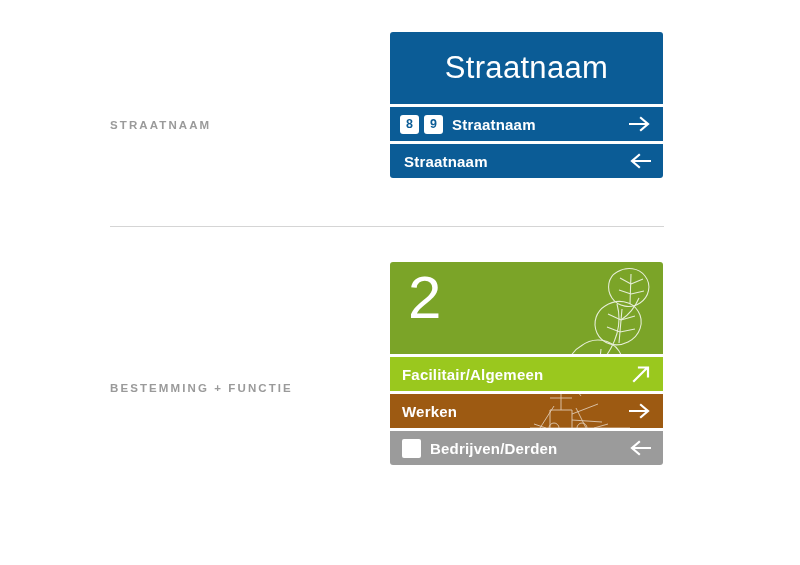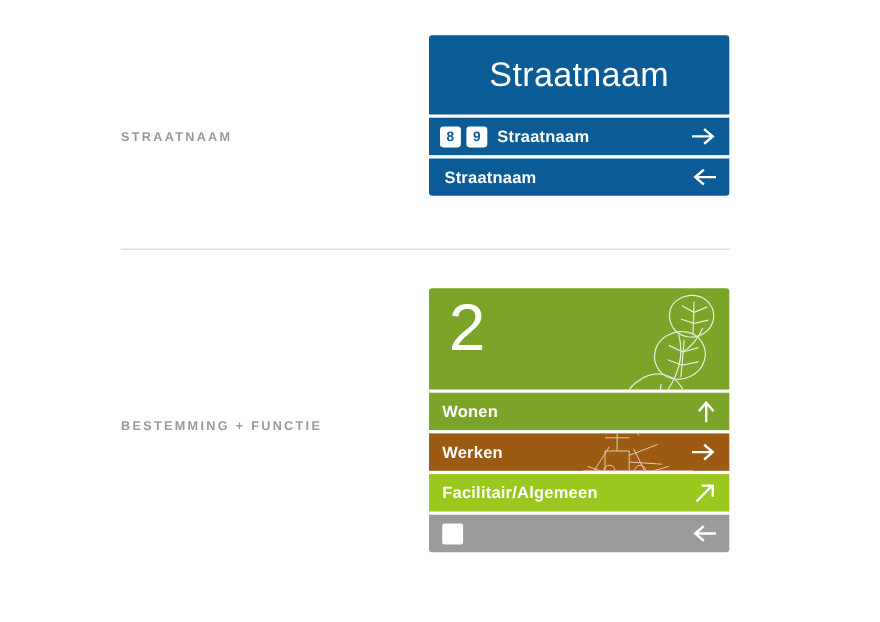--- a/index.html
+++ b/index.html
@@ -229,26 +229,27 @@
           <path d="M86 52 c12 -8 27 -5 33 5 c7 11 2 25 -10 31 c-12 6 -26 2 -31 -9 c-5 -11 0 -22 8 -27 z"></path>
           <path d="M103 55 l-3 34 M102 66 l-13 -6 M102 66 l14 -4 M101 78 l-13 -5 M101 78 l15 -3"></path>
           <path d="M62 92 c13 -10 30 -7 38 5 c8 13 2 29 -12 36 c-14 7 -30 1 -36 -12 c-6 -13 1 -24 10 -29 z"></path>
           <path d="M82 95 l-4 40 M81 108 l-15 -7 M81 108 l16 -5 M79 122 l-15 -6 M79 122 l17 -4"></path>
           <path d="M98 50 q6 22 -6 44 q-10 18 -26 30"></path>
           <path d="M120 44 q-6 14 -18 22"></path>
         </g>
       </svg>
     </div>
 
-    <div class="dest-row" id="row-wonen">
-      <span class="row-text">Wonen</span>
-      <span class="spacer"></span>
-      <span class="arrow">
-        <svg width="18" height="20" viewBox="0 0 18 20" aria-hidden="true">
-          <path d="M9 19 V3 M3 9 L9 2 L15 9" fill="none" stroke="#ffffff" stroke-width="2.2" stroke-linecap="square"></path>
+
+    <div class="dest-row" id="row-facilitair">
+      <span class="row-text">Facilitair/Algemeen</span>
+      <span class="spacer"></span>
+      <span class="arrow">
+        <svg width="20" height="20" viewBox="0 0 20 20" aria-hidden="true">
+          <path d="M3 17 L16 4 M8 3.5 H17 V12.5" fill="none" stroke="#ffffff" stroke-width="2.2" stroke-linecap="square"></path>
         </svg>
       </span>
     </div>
 
     <div class="dest-row" id="row-werken">
 
       <svg class="machine-art" viewBox="0 0 120 62">
         <g fill="none" stroke="#ffffff" stroke-width="0.9" opacity="0.85">
           <path d="M10 48 h100"></path>
           <path d="M30 48 V30 h22 v18"></path>
@@ -264,32 +265,23 @@
       </svg>
       <span class="row-text">Werken</span>
       <span class="spacer"></span>
       <span class="arrow">
         <svg width="22" height="16" viewBox="0 0 22 16" aria-hidden="true">
           <path d="M1 8 H18 M12 2 L19 8 L12 14" fill="none" stroke="#ffffff" stroke-width="2.2" stroke-linecap="square"></path>
         </svg>
       </span>
     </div>
 
-    <div class="dest-row" id="row-facilitair">
-      <span class="row-text">Facilitair/Algemeen</span>
-      <span class="spacer"></span>
-      <span class="arrow">
-        <svg width="20" height="20" viewBox="0 0 20 20" aria-hidden="true">
-          <path d="M3 17 L16 4 M8 3.5 H17 V12.5" fill="none" stroke="#ffffff" stroke-width="2.2" stroke-linecap="square"></path>
-        </svg>
-      </span>
-    </div>
-
     <div class="dest-row" id="row-bedrijven">
       <span class="white-square"></span>
+      <span class="row-text">Bedrijven/Derden</span>
       <span class="spacer"></span>
       <span class="arrow">
         <svg width="22" height="16" viewBox="0 0 22 16" aria-hidden="true">
           <path d="M21 8 H4 M10 2 L3 8 L10 14" fill="none" stroke="#ffffff" stroke-width="2.2" stroke-linecap="square"></path>
         </svg>
       </span>
     </div>
 
   </div>
 

